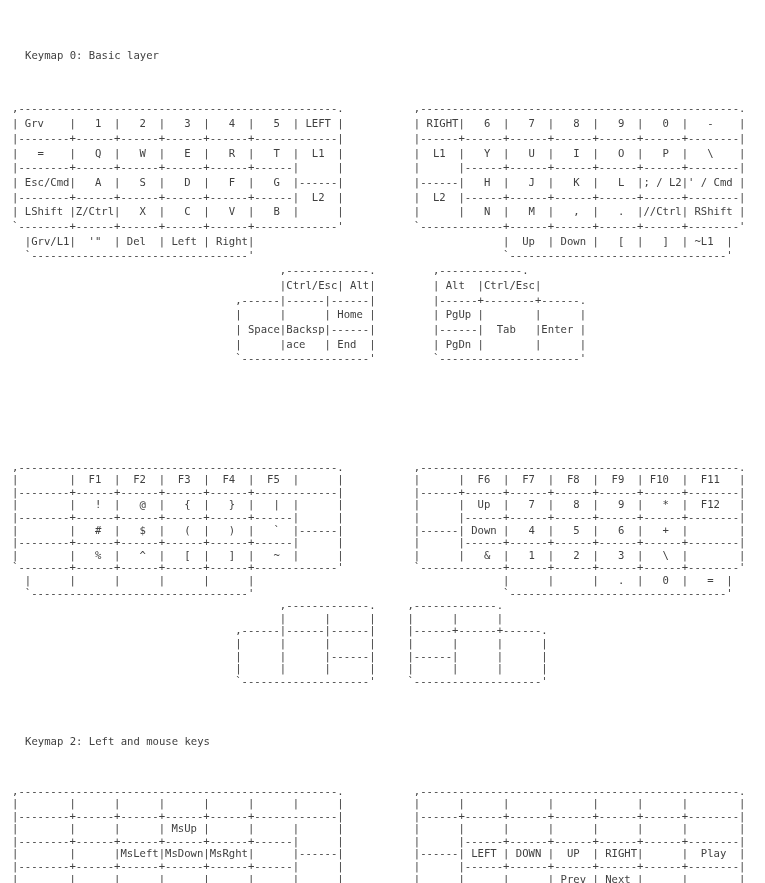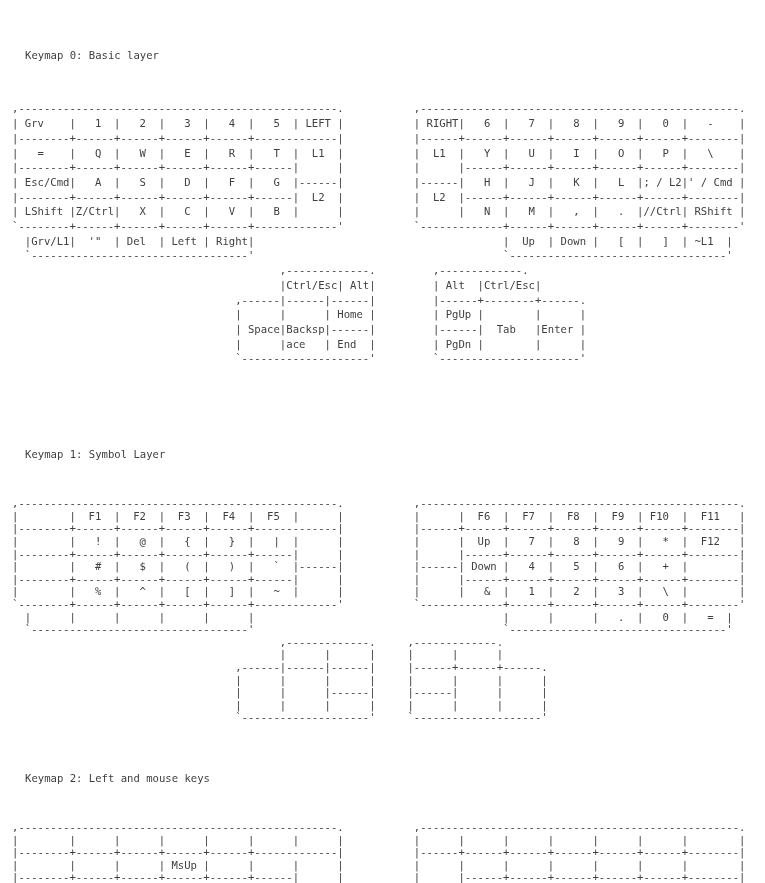--- a/index.html
+++ b/index.html
@@ -60,21 +60,20 @@
                                           ,-------------.         ,-------------.
                                           |Ctrl/Esc| Alt|         | Alt  |Ctrl/Esc|
                                    ,------|------|------|         |------+--------+------.
                                    |      |      | Home |         | PgUp |        |      |
                                    | Space|Backsp|------|         |------|  Tab   |Enter |
                                    |      |ace   | End  |         | PgDn |        |      |
                                    `--------------------'         `----------------------'</pre>
   </section>
 
   <section class="section s1">
-    <div class="title">Keymap 1: Symbol Layer</div>
     <pre class="art">,--------------------------------------------------.           ,--------------------------------------------------.
 |        |  F1  |  F2  |  F3  |  F4  |  F5  |      |           |      |  F6  |  F7  |  F8  |  F9  | F10  |  F11   |
 |--------+------+------+------+------+-------------|           |------+------+------+------+------+------+--------|
 |        |   !  |   @  |   {  |   }  |   |  |      |           |      |  Up  |   7  |   8  |   9  |   *  |  F12   |
 |--------+------+------+------+------+------|      |           |      |------+------+------+------+------+--------|
 |        |   #  |   $  |   (  |   )  |   `  |------|           |------| Down |   4  |   5  |   6  |   +  |        |
 |--------+------+------+------+------+------|      |           |      |------+------+------+------+------+--------|
 |        |   %  |   ^  |   [  |   ]  |   ~  |      |           |      |   &amp;  |   1  |   2  |   3  |   \  |        |
 `--------+------+------+------+------+-------------'           `-------------+------+------+------+------+--------'
   |      |      |      |      |      |                                       |      |      |   .  |   0  |   =  |

